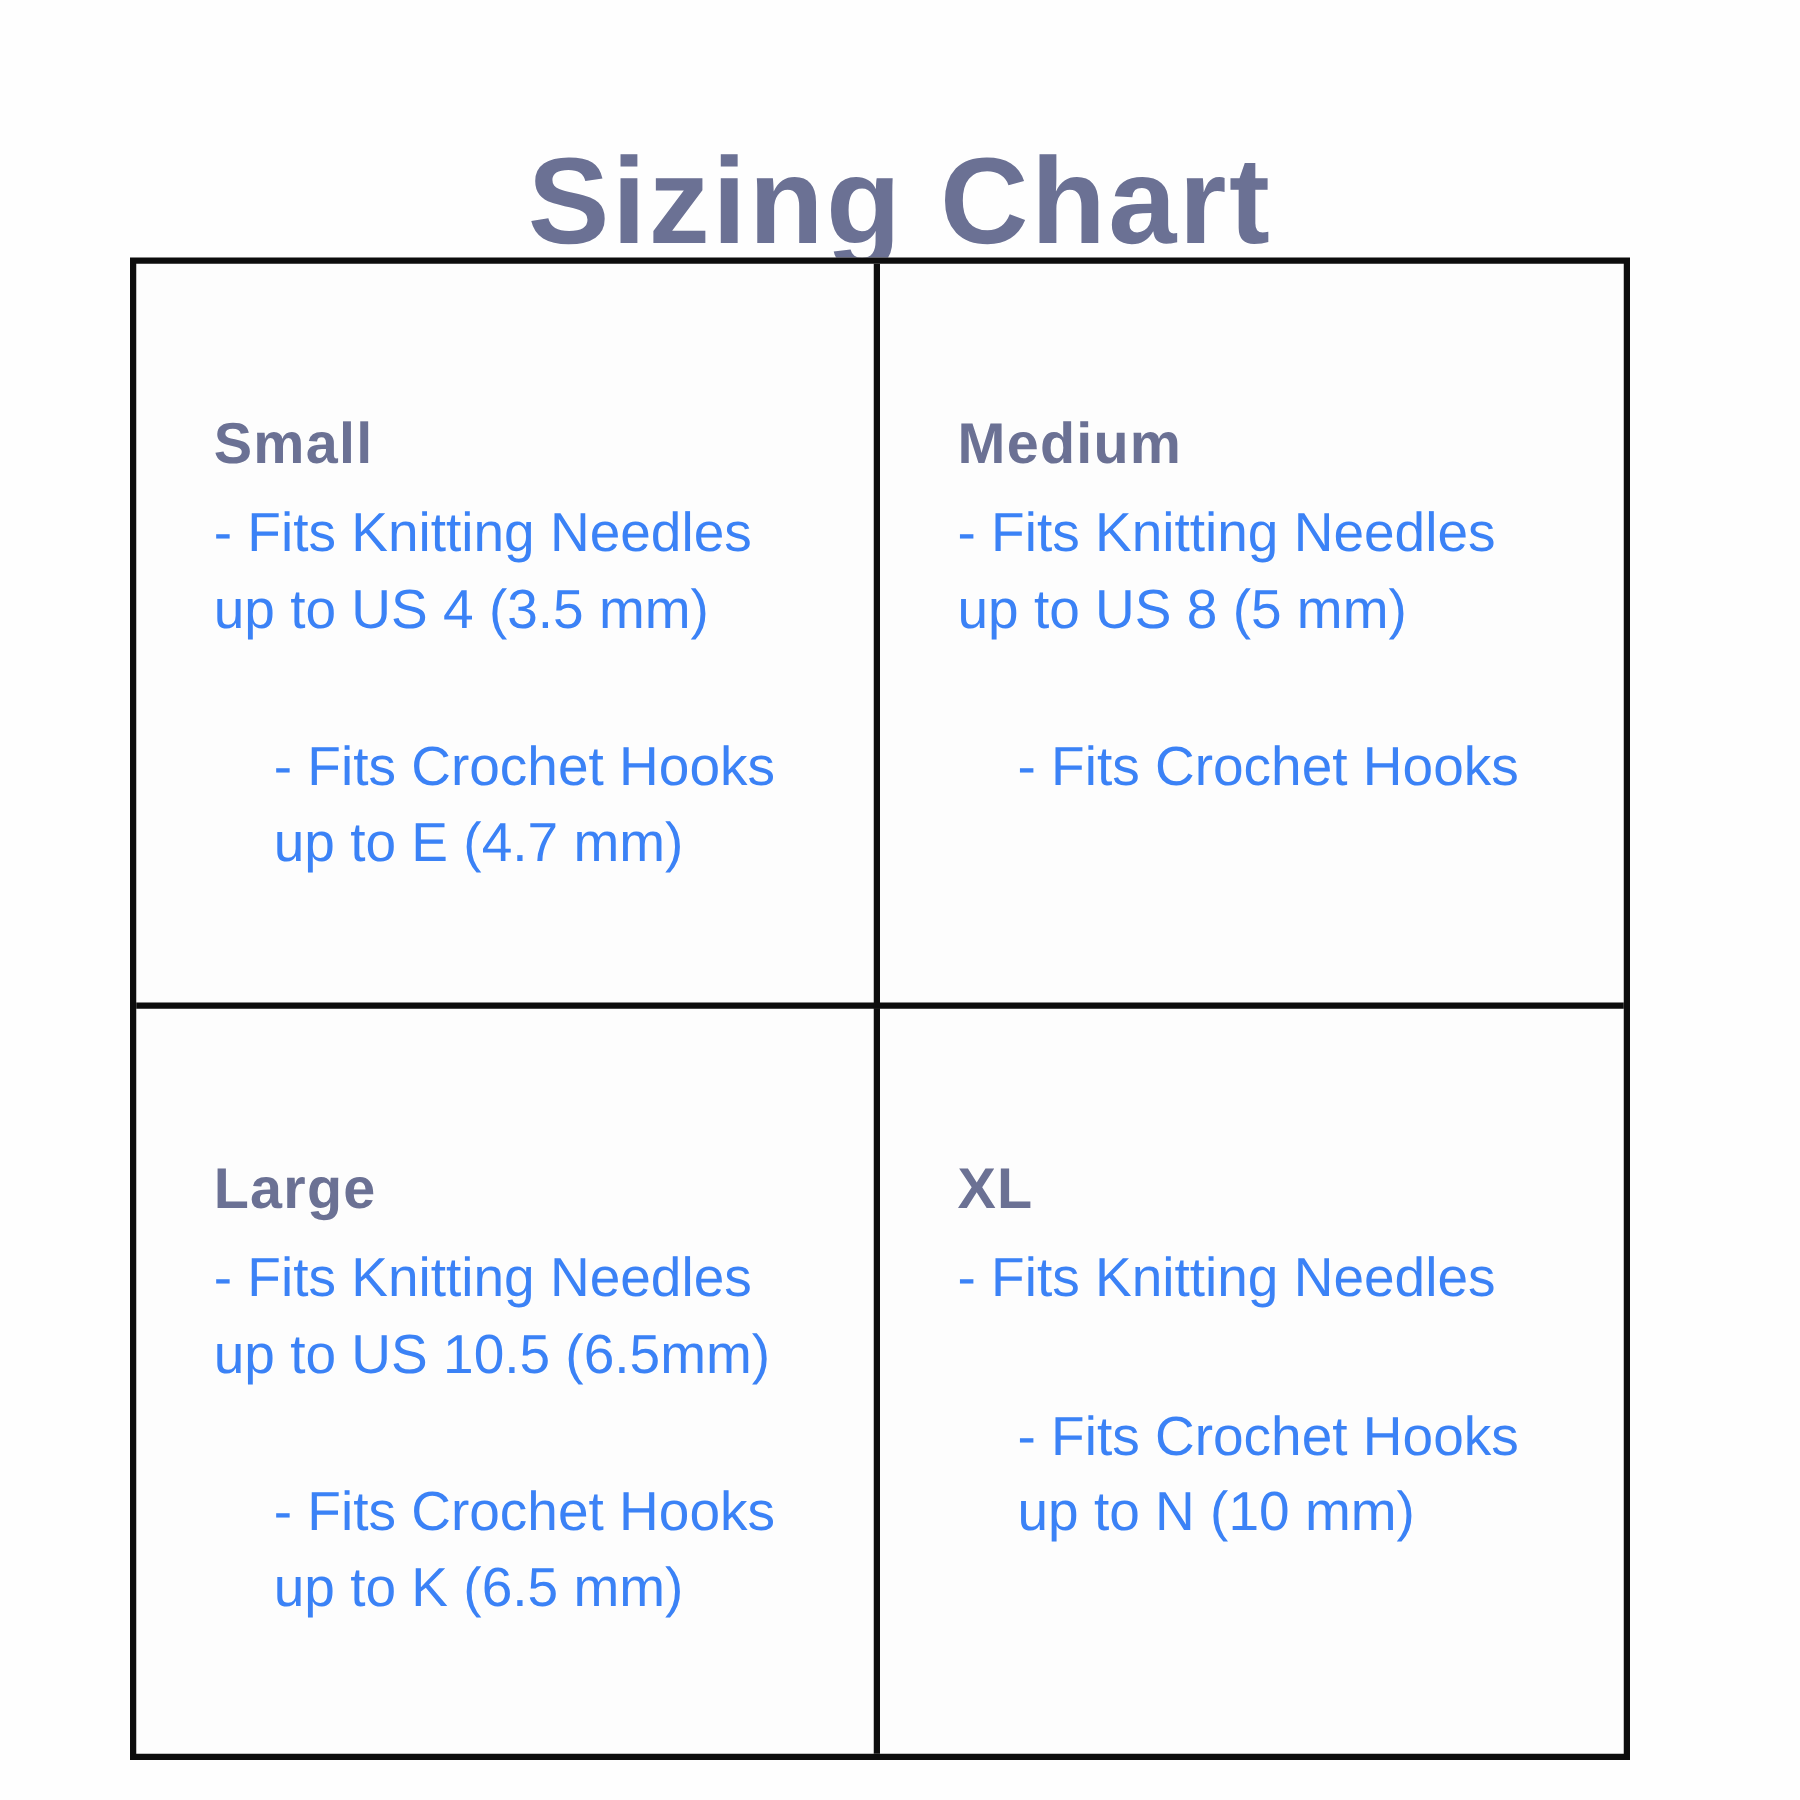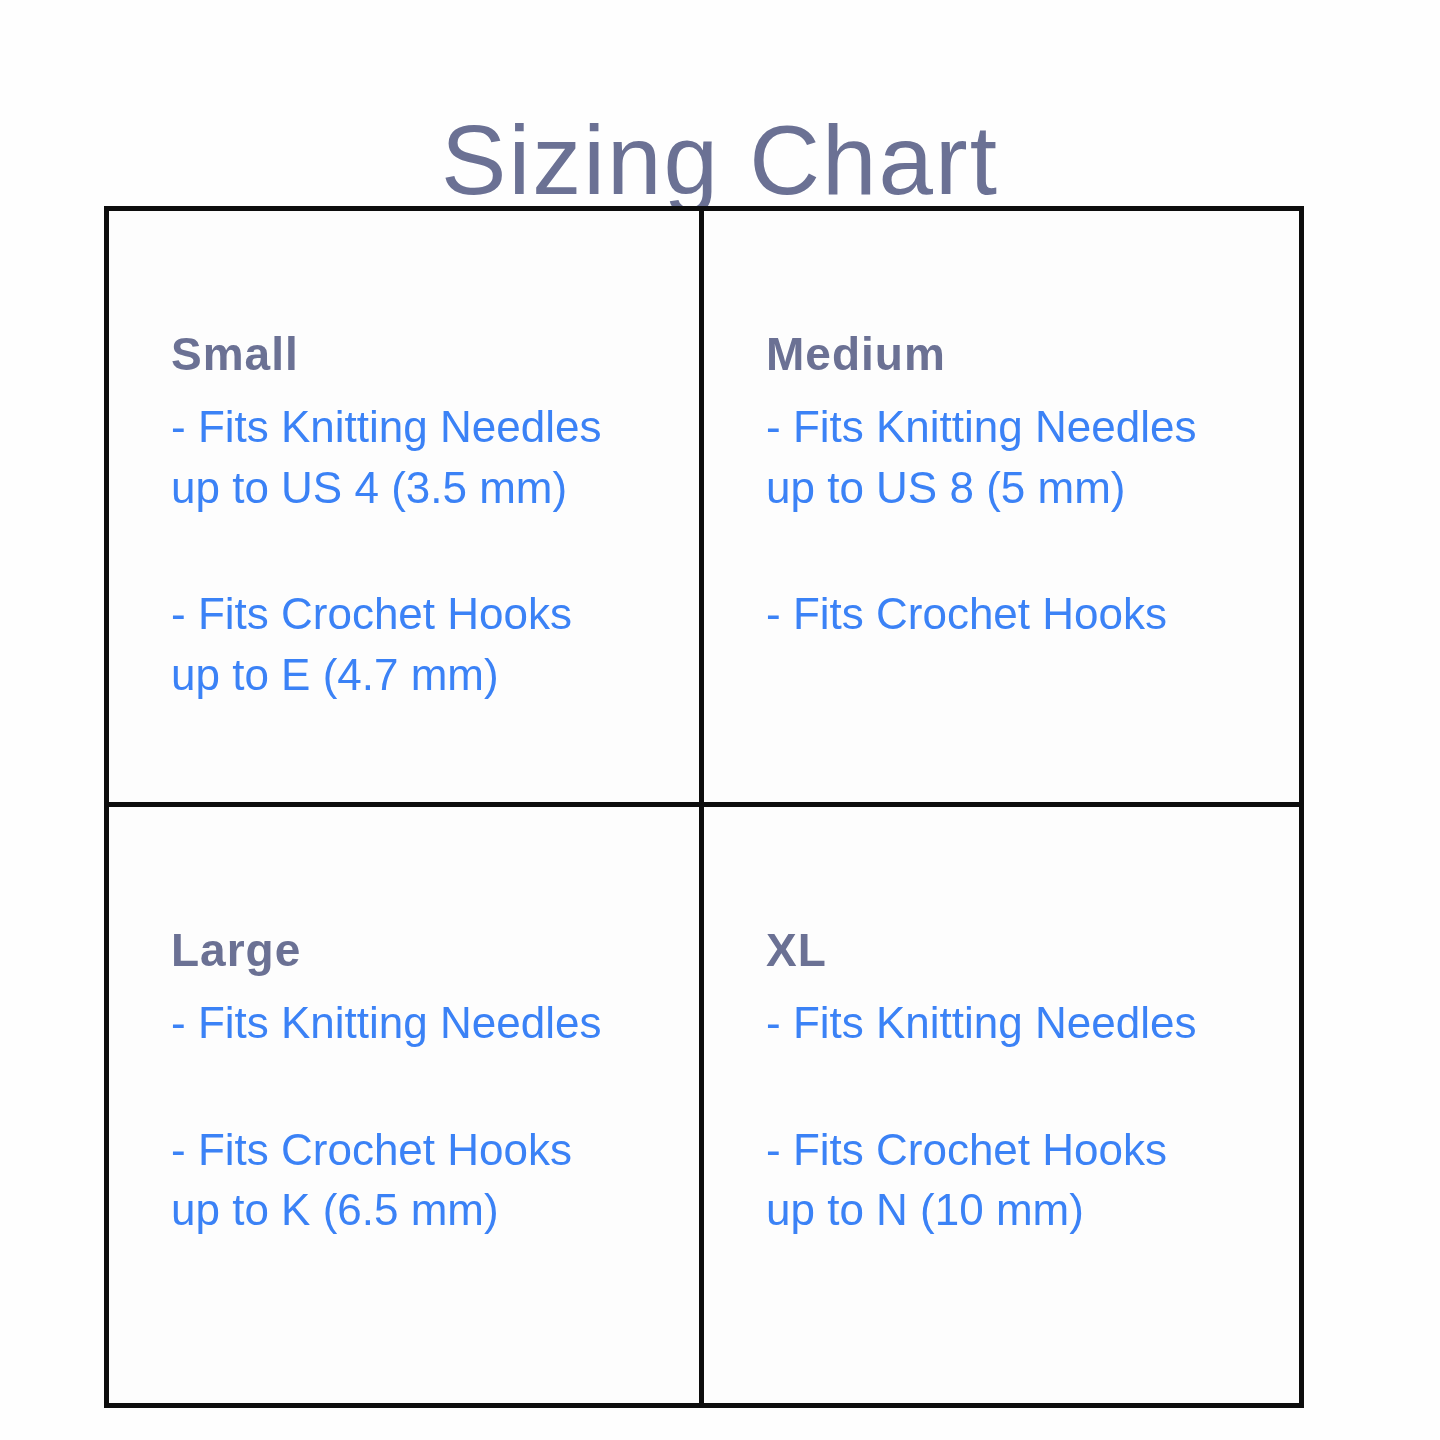--- a/index.html
+++ b/index.html
@@ -15,21 +15,21 @@
     background: #fefefe;
     overflow: hidden;
   }
   .page-title {
     position: absolute;
     top: 38px;
     left: 0;
     width: 100%;
     text-align: center;
     font-size: 98px;
-    font-weight: 400;
+    font-weight: 700;
     letter-spacing: 2px;
     color: #6b7194;
   }
   .size-table {
     position: absolute;
     left: 104px;
     top: 206px;
     width: 1200px;
     height: 1202px;
     box-sizing: border-box;
@@ -50,20 +50,21 @@
     font-weight: 700;
     color: #6b7194;
     margin: 0 0 16px 0;
     letter-spacing: 1px;
   }
   .spec-block {
     margin: 0;
   }
   .spec-block + .spec-block {
     margin-top: 66px;
+    margin-left: 48px;
   }
   .spec-line {
     margin: 0;
     font-size: 44px;
     line-height: 1.38;
     color: #3b82f6;
     white-space: nowrap;
   }
 </style>
 </head>
@@ -95,20 +96,21 @@
       </div>
       <div class="spec-block">
         <p class="spec-line">- Fits Crochet Hooks</p>
       </div>
     </div>
 
     <div class="cell b-right">
       <h2 class="size-label">Large</h2>
       <div class="spec-block">
         <p class="spec-line">- Fits Knitting Needles</p>
+        <p class="spec-line">up to US 10.5 (6.5mm)</p>
       </div>
       <div class="spec-block">
         <p class="spec-line">- Fits Crochet Hooks</p>
         <p class="spec-line">up to K (6.5 mm)</p>
       </div>
     </div>
 
     <div class="cell">
       <h2 class="size-label">XL</h2>
       <div class="spec-block">

